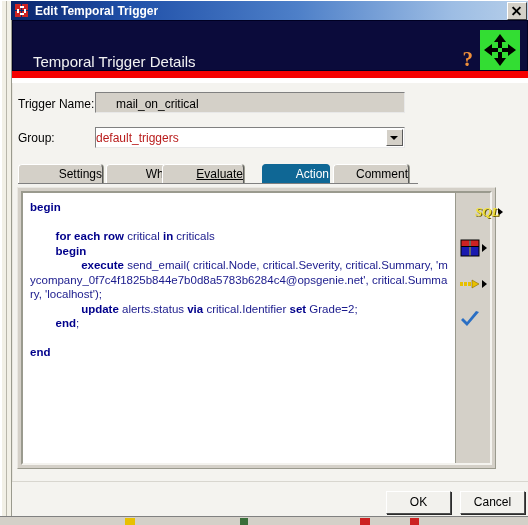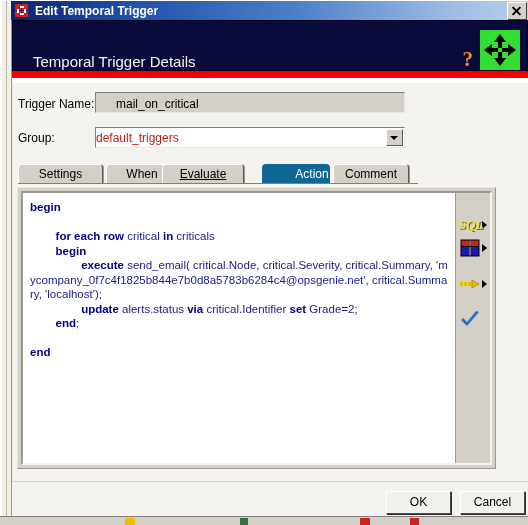--- a/index.html
+++ b/index.html
@@ -112,21 +112,21 @@
   }
   #group-combo-arrow .tri{
     position:absolute;left:3px;top:6px;width:0;height:0;
     border-left:4px solid transparent;border-right:4px solid transparent;border-top:4px solid #000;
   }
 
   
   #tabstrip{position:absolute;left:16px;top:163px;width:400px;height:20px;}
   .tab{
     position:absolute;top:0;height:20px;box-sizing:border-box;
-    font-size:12px;text-align:center;line-height:19px;cursor:pointer;
+    font-size:12px;text-align:right;line-height:19px;cursor:pointer;
     border-top-left-radius:4px;border-top-right-radius:4px;
     background:#d4d0c8;color:#000;
     border:1px solid #ffffff;border-right-color:#5a5a5a;border-bottom:none;
     box-shadow:1px 0 0 #9a9a8e;
   }
   .tab.selected{
     background:#0f6795;color:#ffffff;border:1px solid #0f6795;border-bottom:none;
     box-shadow:none;
     padding-left:32px;
   }
@@ -164,21 +164,21 @@
     border-left:1px solid #9a9a8e;
   }
   .rail-item{
     position:absolute;left:0;width:34px;height:30px;display:flex;align-items:center;cursor:pointer;
   }
   .rail-item .glyph{width:22px;height:22px;margin-left:3px;position:relative;flex:0 0 auto;}
   .rail-item .caret{
     width:0;height:0;margin-left:1px;
     border-top:4px solid transparent;border-bottom:4px solid transparent;border-left:5px solid #000;
   }
-  #rail-sql{top:17px;}
+  #rail-sql{top:4px;padding-left:16px;}
   #rail-grid{top:40px;}
   #rail-arrow{top:76px;}
   #rail-check{top:112px;}
 
   .sql-glyph{
     font-family:"Liberation Serif",serif;font-style:italic;font-weight:bold;
     font-size:13px;color:#f2e23a;line-height:22px;text-align:center;
     text-shadow:1px 1px 0 #6b5a00;
   }
 

